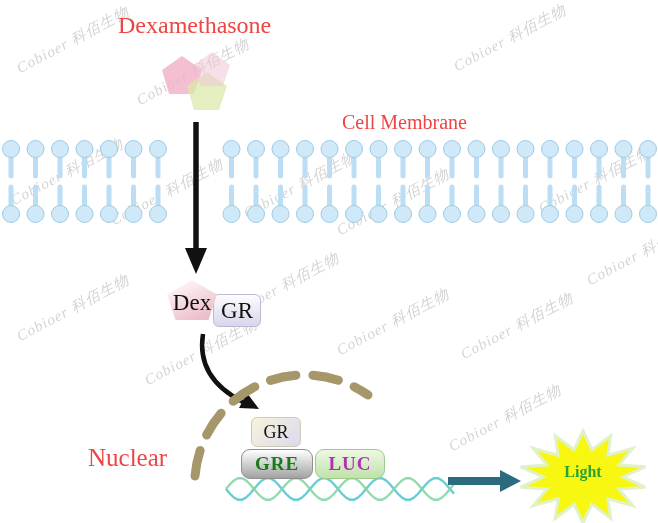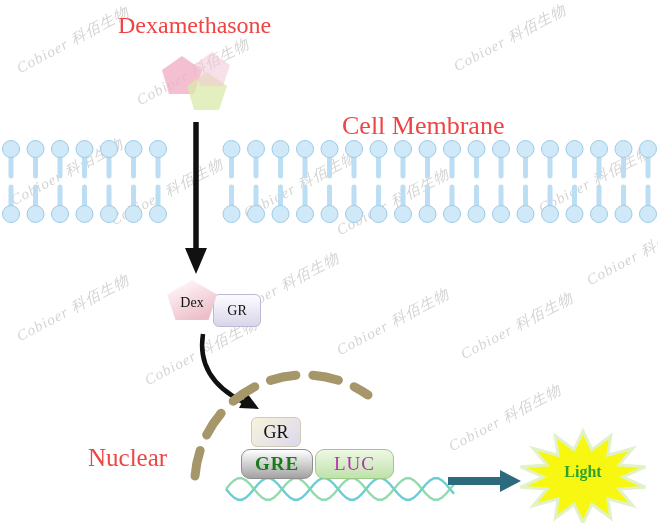--- a/index.html
+++ b/index.html
@@ -3,36 +3,36 @@
 <meta charset="utf-8">
 <style>
   html,body{margin:0;padding:0;background:#fff;}
   .stage{position:relative;width:658px;height:523px;background:#ffffff;overflow:hidden;
          font-family:"Liberation Serif","DejaVu Serif",serif;}
   .wm{position:absolute;color:#d4d4d4;font-style:italic;font-size:15px;white-space:nowrap;
       transform:rotate(-28deg);transform-origin:left center;letter-spacing:1px;user-select:none;}
   svg.scene{position:absolute;left:0;top:0;}
   .lbl{position:absolute;color:#ef4444;white-space:nowrap;}
   #title{left:118px;top:12px;font-size:24px;}
-  #lbl-membrane{left:342px;top:111px;font-size:26px;text-align:center;}
+  #lbl-membrane{left:342px;top:111px;font-size:20px;text-align:center;}
   #lbl-cytoplasm{left:404px;top:216px;font-size:26px;}
   #lbl-nuclear{left:88px;top:444px;font-size:25px;}
   .node{position:absolute;display:flex;align-items:center;justify-content:center;
-        font-size:14px;color:#111;box-sizing:border-box;}
+        font-size:23px;color:#111;box-sizing:border-box;}
   #gr1{left:213px;top:294px;width:48px;height:33px;border:1px solid #bdb8d4;border-radius:6px;
        background:linear-gradient(180deg,#fdfdff,#d9d5ea);}
   #dex{left:167px;top:280px;width:50px;height:40px;padding-top:6px;
        background:linear-gradient(155deg,#fdf0f3 20%,#ecbfca 85%);
        clip-path:polygon(50% 0,100% 36%,83% 100%,17% 100%,0 36%);}
   #gr2{left:251px;top:417px;width:50px;height:30px;border:1px solid #cfc9b9;border-radius:6px;
        background:linear-gradient(135deg,#f7f4da,#ddd8ee);font-size:18px;}
   #gre{left:241px;top:449px;width:72px;height:30px;border:1px solid #8f8f8f;border-radius:9px;
        background:linear-gradient(180deg,#ffffff,#a2a2a2);font-weight:bold;font-size:19px;letter-spacing:1px;}
-  #luc{left:315px;top:449px;width:79px;height:30px;border:1px solid #9ec989;border-radius:9px;
-       background:linear-gradient(180deg,#eef8e4,#bfe2aa);font-weight:normal;font-size:19px;letter-spacing:1px;}
+  #luc{left:315px;top:449px;width:70px;height:30px;border:1px solid #9ec989;border-radius:9px;
+       background:linear-gradient(180deg,#eef8e4,#bfe2aa);font-weight:bold;font-size:19px;letter-spacing:1px;}
   #light{position:absolute;left:544px;top:463px;width:78px;text-align:center;
          font-size:16px;font-weight:bold;}
 </style>
 </head>
 <body>
 
 <div class="stage">
 
   <div id="wm-layer">
       <div class="wm" style="left: 18px; top: 60px;">Cobioer 科佰生物</div>

